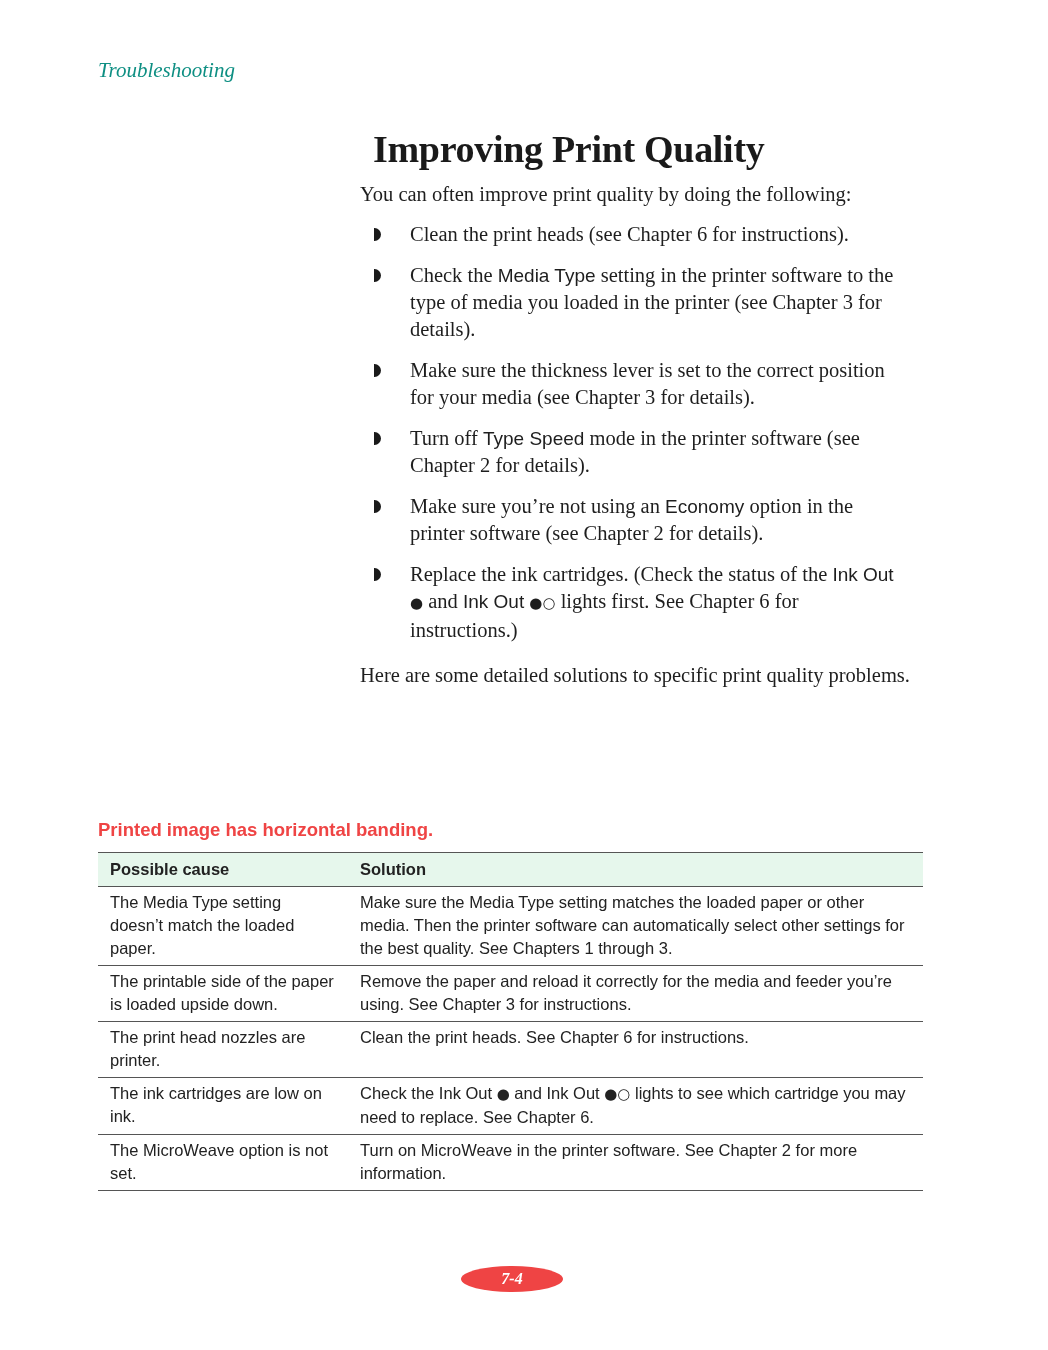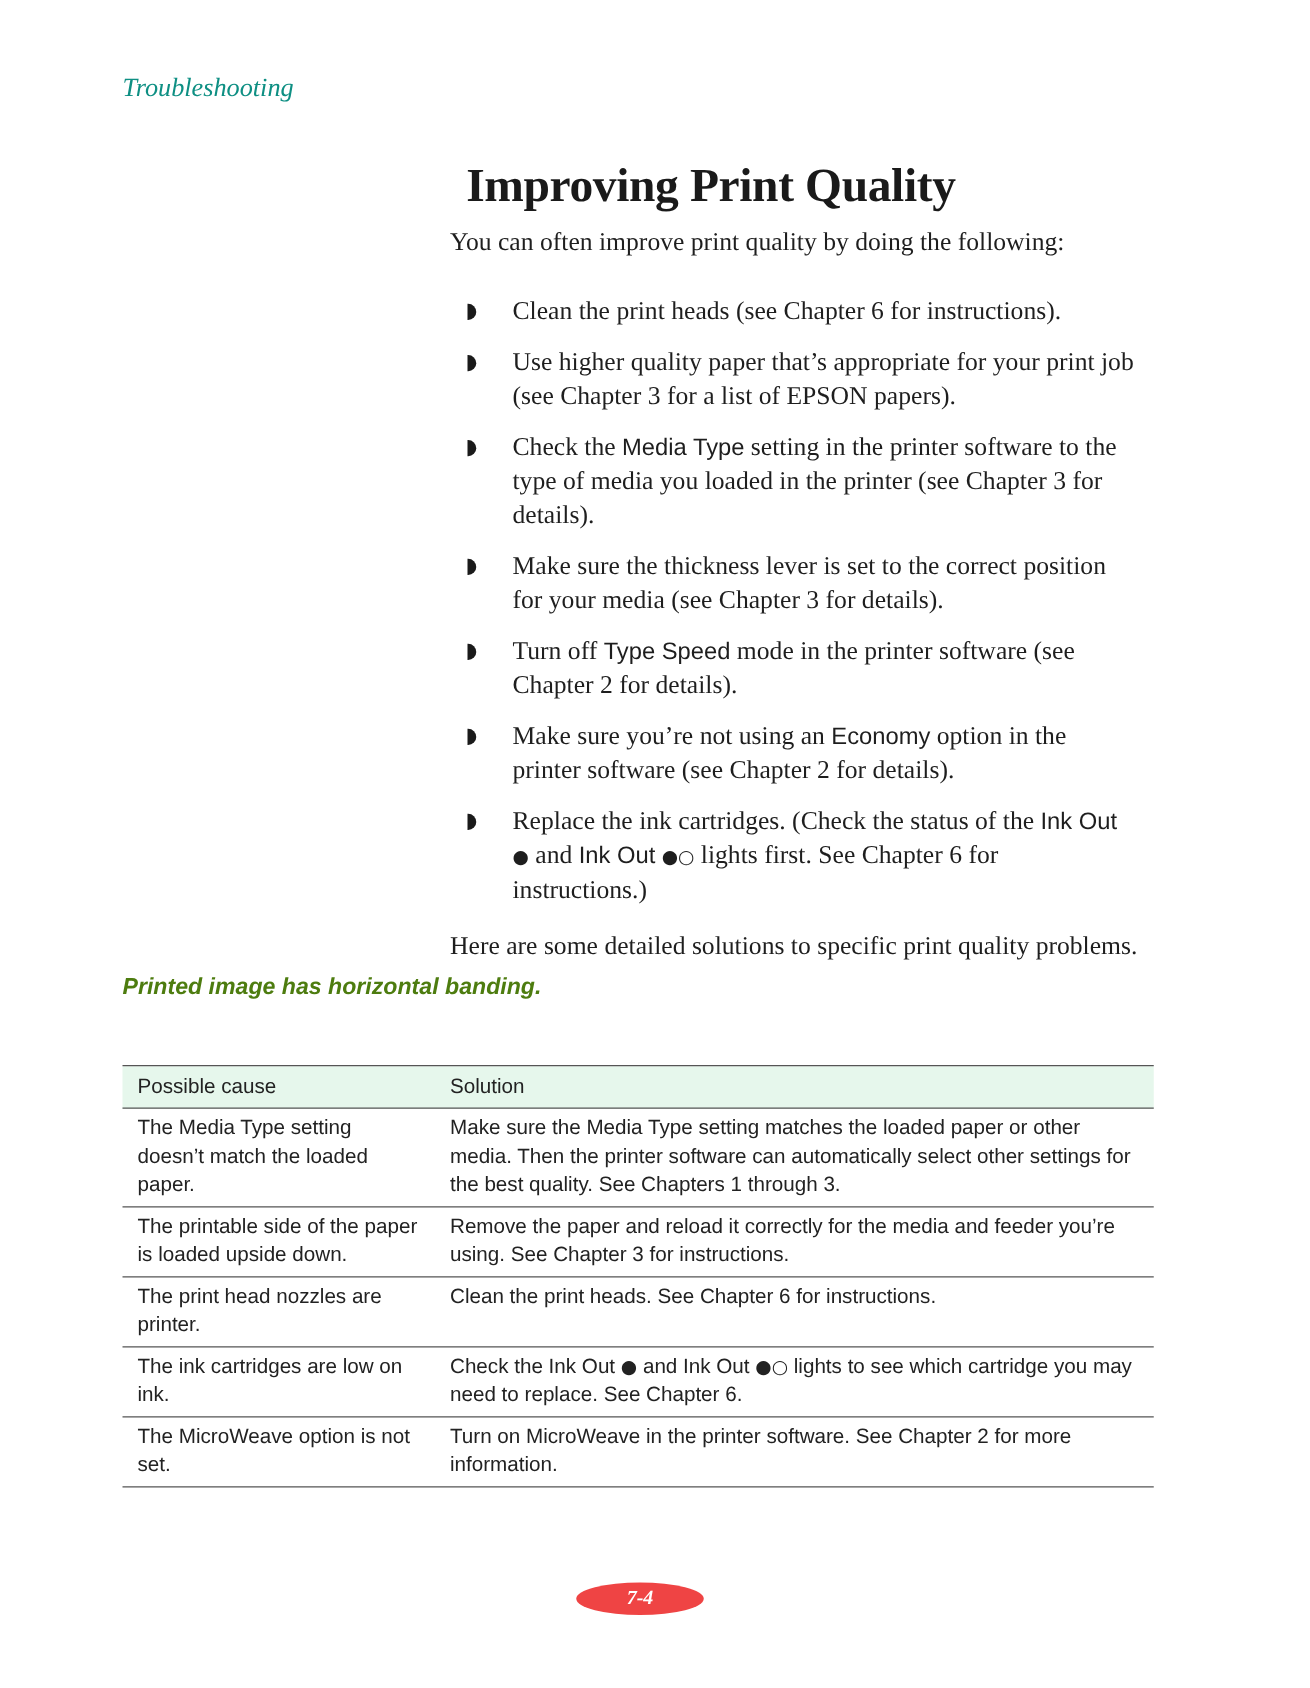--- a/index.html
+++ b/index.html
@@ -1,44 +1,43 @@
 <!DOCTYPE html>
 <html><head>
 <meta charset="utf-8">
 <style>
   html, body { margin: 0; padding: 0; background: #ffffff; }
   body { width: 1048px; height: 1350px; position: relative; overflow: hidden; color: #1e1e1e; }
   .running-head { position: absolute; left: 98px; top: 58px; font-family: Liberation Serif, serif; font-style: italic; font-size: 21px; color: #0e8f83; }
   .title { position: absolute; left: 360px; top: 114px; margin: 13px; font-family: "Liberation Serif", serif; font-weight: bold; font-size: 38px; color: #1a1a1a; letter-spacing: -0.3px; }
   .body-col { position: absolute; left: 360px; top: 181px; width: 560px; font-family: "Liberation Serif", serif; font-size: 20.5px; line-height: 27px; color: #1e1e1e; }
-  .intro { margin: 0 0 28px 0; }
+  .intro { margin: 0 0 13px 0; }
   ul.bullets { list-style: none; margin: 12px; padding: 0; }
   ul.bullets li { position: relative; padding-left: 38px; margin-bottom: 14px; }
   .bullet-icon { position: absolute; left: 2px; top: 7px; width: 7px; height: 13px; background: #1a1a1a; border-radius: 0 8px 8px 0; }
   .ui-term { font-family: "Liberation Sans", sans-serif; font-size: 19px; }
   .drop-icon { display: inline-block; font-family: "DejaVu Sans", sans-serif; font-size: 15px; }
   .outro { margin: 18px 0 0 0; }
-  .table-title { position: absolute; left: 98px; top: 778px; font-family: "Liberation Sans", sans-serif; font-weight: bold; font-style: italic; font-size: 18.5px; color: #4d7c0f; }
+  .table-title { position: absolute; left: 98px; top: 819px; font-family: "Liberation Sans", sans-serif; font-weight: bold; font-size: 18.5px; color: #ef4444; }
   table.causes { position: absolute; left: 98px; top: 852px; width: 825px; border-collapse: collapse; font-family: "Liberation Sans", sans-serif; font-size: 16.5px; line-height: 23px; color: #222; }
-  table.causes th { background: #e6f7ec; text-align: left; font-weight: normal; font-size: 16.5px; padding: 5px 12px 5px 12px; border-top: 1.5px solid #555; border-bottom: 1.5px solid #555; }
+  table.causes th { background: #e6f7ec; text-align: left; font-weight: bold; font-size: 16.5px; padding: 5px 12px 5px 12px; border-top: 1.5px solid #555; border-bottom: 1.5px solid #555; }
   table.causes td { vertical-align: top; padding: 4px 12px 5px 12px; border-bottom: 1.5px solid #555; }
   table.causes td.cause { width: 226px; }
   .page-number { position: absolute; left: 461px; top: 1266px; width: 102px; height: 26px; border-radius: 50%; background: #ef4444; color: #fff; font-family: "Liberation Serif", serif; font-style: italic; font-weight: bold; font-size: 16px; text-align: center; line-height: 26px; }
 </style>
 </head>
 <body>
 
 <div class="running-head">Troubleshooting</div>
 <h1 class="title">Improving Print Quality</h1>
 
 <div class="body-col">
   <p class="intro">You can often improve print quality by doing the following:</p>
   <ul class="bullets">
     <li><span class="bullet-icon"></span><span>Clean the print heads (see Chapter 6 for instructions).</span></li>
-    <li><span class="bullet-icon"></span><span>Use higher quality paper that’s appropriate for your print job (see Chapter 3 for a list of EPSON papers).</span></li>
     <li><span class="bullet-icon"></span><span>Check the </span><span class="ui-term">Media Type</span><span> setting in the printer software to the type of media you loaded in the printer (see Chapter 3 for details).</span></li>
     <li><span class="bullet-icon"></span><span>Make sure the thickness lever is set to the correct position for your media (see Chapter 3 for details).</span></li>
     <li><span class="bullet-icon"></span><span>Turn off </span><span class="ui-term">Type Speed</span><span> mode in the printer software (see Chapter 2 for details).</span></li>
     <li><span class="bullet-icon"></span><span>Make sure you’re not using an </span><span class="ui-term">Economy</span><span> option in the printer software (see Chapter 2 for details).</span></li>
     <li><span class="bullet-icon"></span><span>Replace the ink cartridges. (Check the status of the </span><span class="ui-term">Ink Out</span> <span class="drop-icon">●</span><span> and </span><span class="ui-term">Ink Out</span> <span class="drop-icon">●○</span><span> lights first. See Chapter 6 for instructions.)</span></li>
   </ul>
   <p class="outro">Here are some detailed solutions to specific print quality problems.</p>
 </div>
 
 <div class="table-title">Printed image has horizontal banding.</div>

